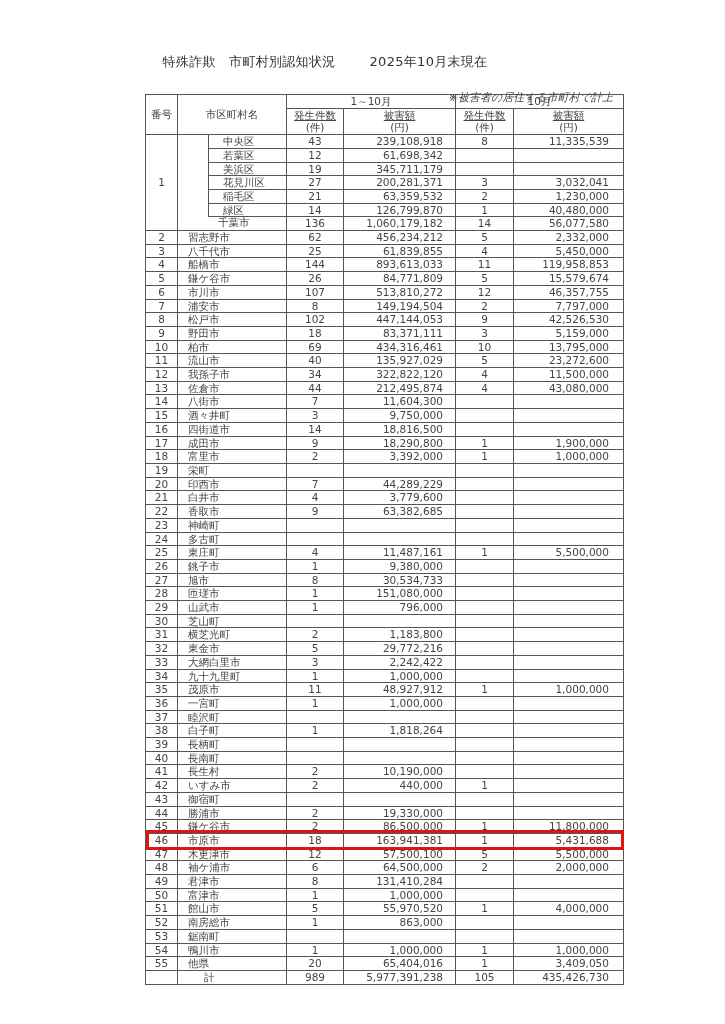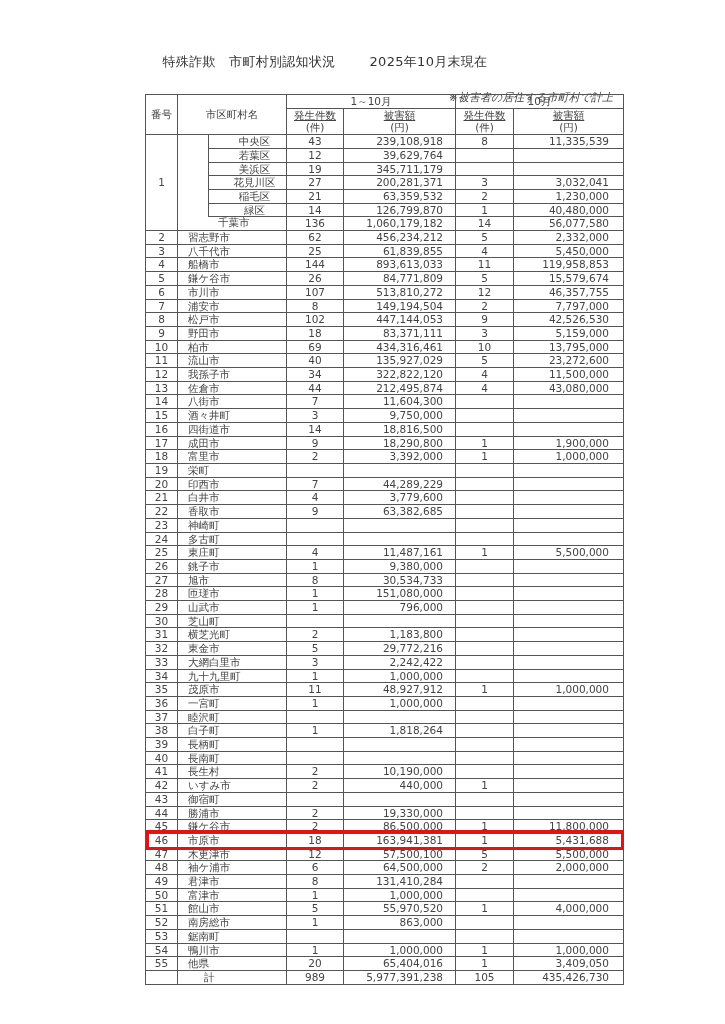--- a/index.html
+++ b/index.html
@@ -10,21 +10,21 @@
   .title span.gap { display:inline-block; width:34px; }
   .note { position:absolute; top:90px; right:112px; font-size:11px; color:#444;font-style:italic; }
   table.grid { position:absolute; left:145px; top:94px; border-collapse:collapse;
                table-layout:fixed; font-size:10.5px; color:#444; }
   table.grid td { border:1px solid #555; padding:0; height:12.7px; line-height:12.7px;
                   white-space:nowrap; overflow:hidden; }
   .c { text-align:center; }
   .r { text-align:right; padding-right:12px !important; }
   .rr { text-align:right; padding-right:14px !important; }
   .name { padding-left:10px !important; }
-  .sub { padding-left:14px !important;text-align:center; }
+  .sub { padding-left:14px !important; }
   .hdr { height:13px; line-height:13px; }
   .hdr-unit { height:13px; line-height:15px; }
   td.nb-b { border-bottom:none !important;text-decoration:underline; }
   td.nb-t { border-top:none !important; }
   .total td { height:19px; line-height:19px; }
   .highlight { position:absolute; left:146px; top:833px; width:472px; height:17px;
                border:3px solid #e01414; pointer-events:none; }
 </style>
 </head>
 <body>
@@ -68,21 +68,21 @@
         <td class="nb-b" rowspan="6"></td>
         <td class="sub">中央区</td>
         <td class="c">43</td>
         <td class="r">239,108,918</td>
         <td class="c">8</td>
         <td class="rr">11,335,539</td>
       </tr>
       <tr>
         <td class="sub">若葉区</td>
         <td class="c">12</td>
-        <td class="r">39,629,764</td>
+        <td class="r">61,698,342</td>
         <td class="c"></td>
         <td class="rr"></td>
       </tr>
       <tr>
         <td class="sub">美浜区</td>
         <td class="c">19</td>
         <td class="r">345,711,179</td>
         <td class="c"></td>
         <td class="rr"></td>
       </tr>

